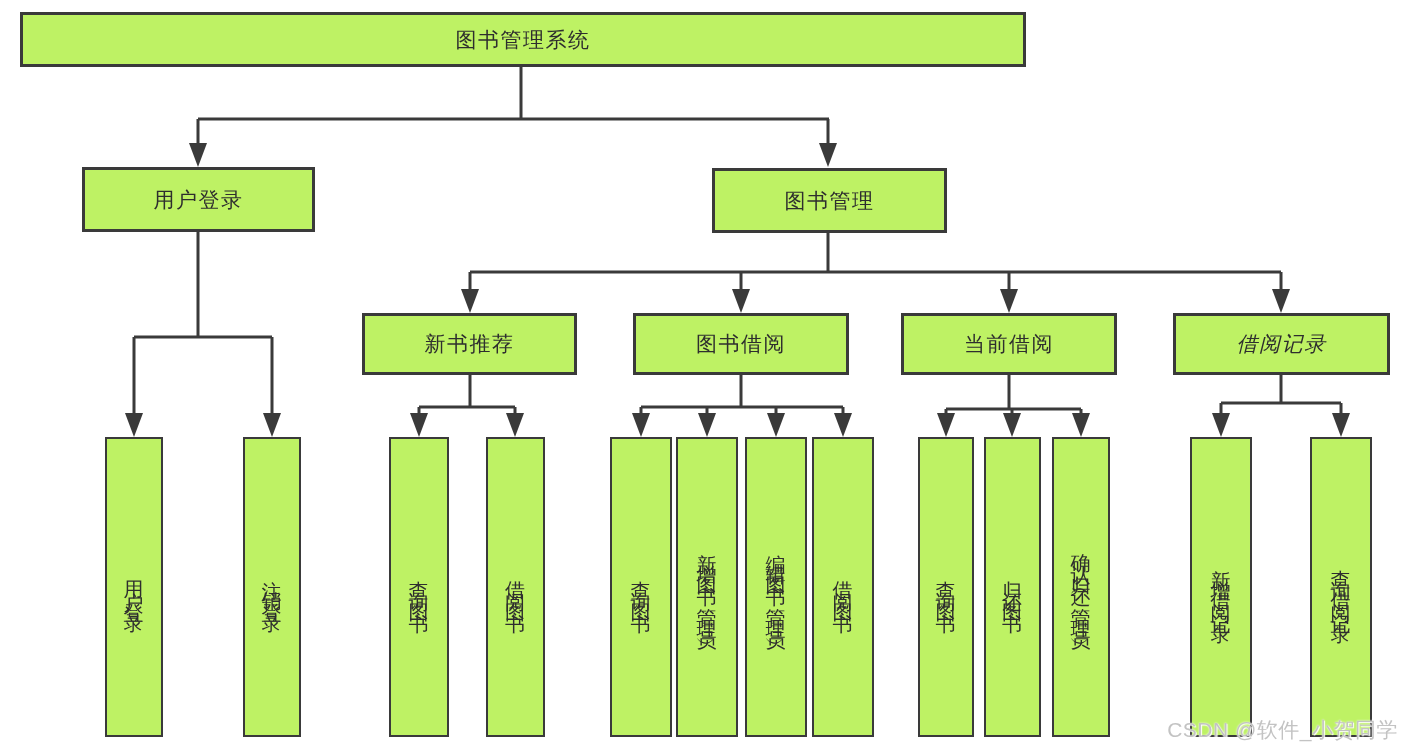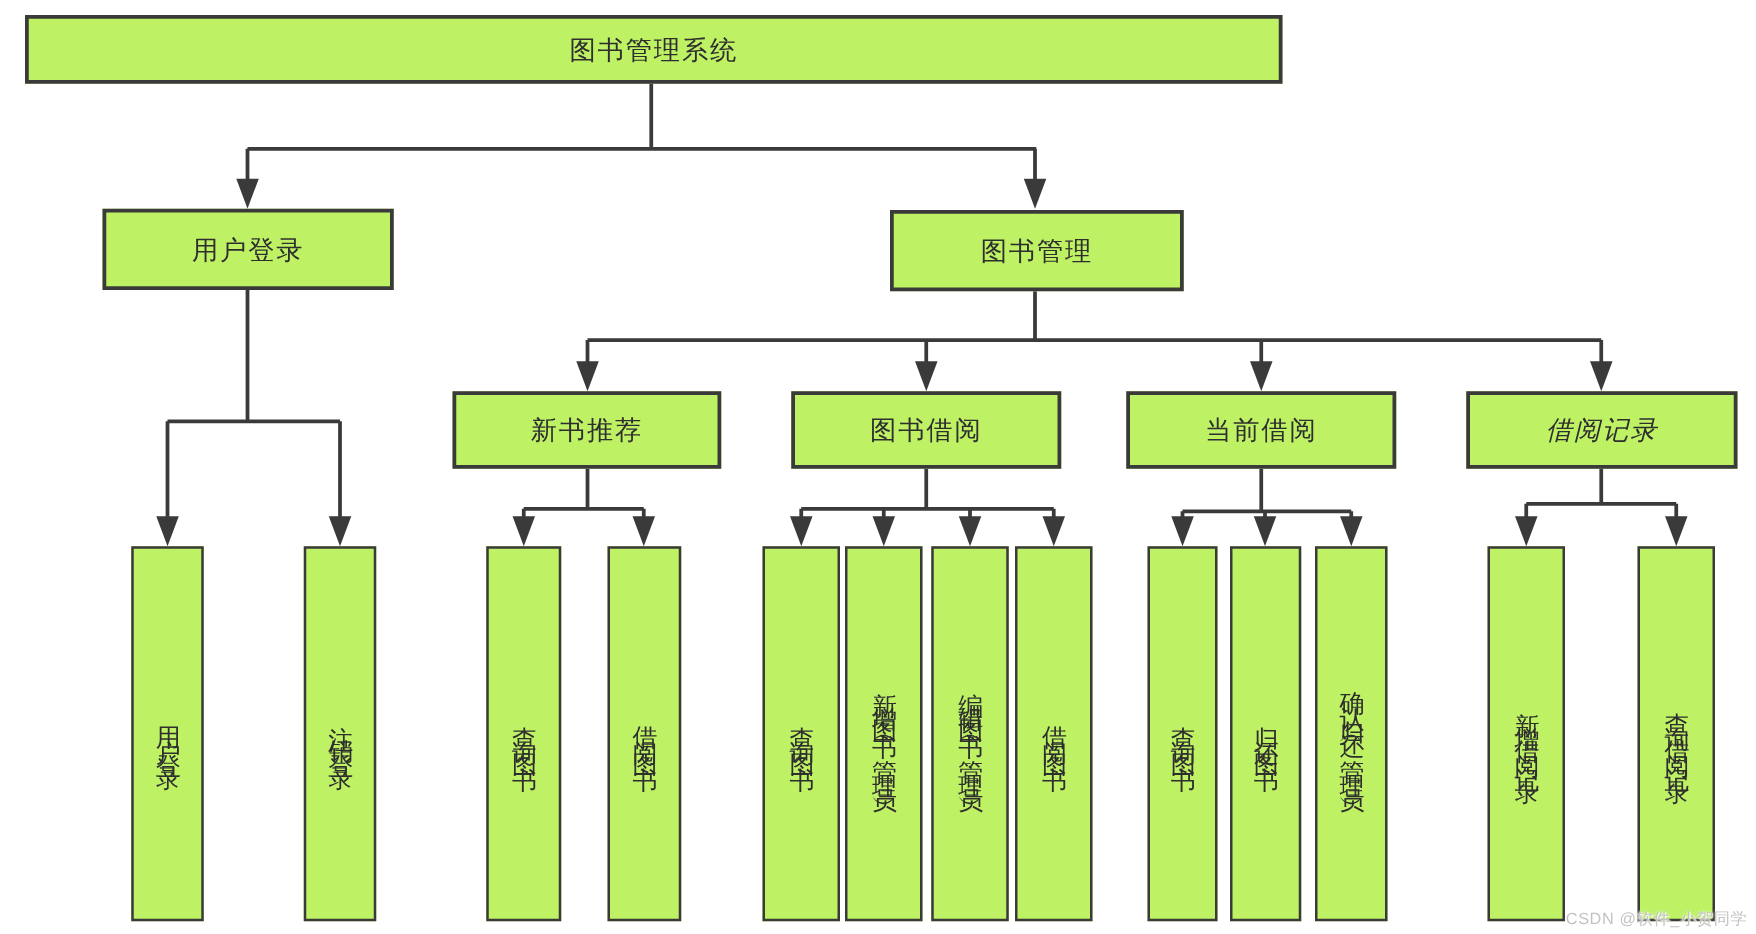--- a/index.html
+++ b/index.html
@@ -15,21 +15,21 @@
     display:flex;align-items:center;justify-content:center;
     font-size:21px;letter-spacing:1.5px;white-space:nowrap;z-index:2;
   }
   .leaf{border-width:2.5px;}
   .leaf .vtext{
     writing-mode:vertical-rl;text-orientation:mixed;
     font-size:20px;line-height:1;letter-spacing:11px;white-space:normal;
   }
   .watermark{
     position:absolute;right:7px;bottom:3px;z-index:5;
-    color:#c3c3c3;font-size:13px;letter-spacing:0.5px;
+    color:#c3c3c3;font-size:21px;letter-spacing:0.5px;
     text-shadow:0 0 2px #ffffff,1px 1px 1px #ffffff;
   }
 </style>
 </head>
 <body>
 
 <div class="stage">
 
   <svg class="wires" width="1405" height="747" viewBox="0 0 1405 747">
     <g stroke="#3a3a3a" stroke-width="3" fill="none">

